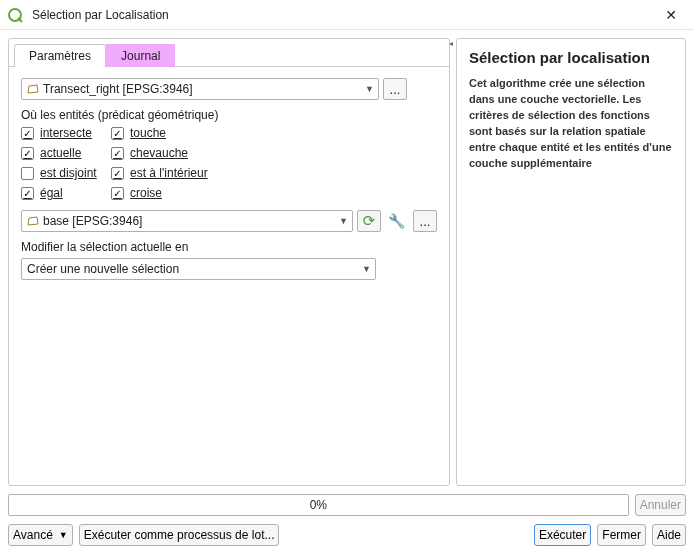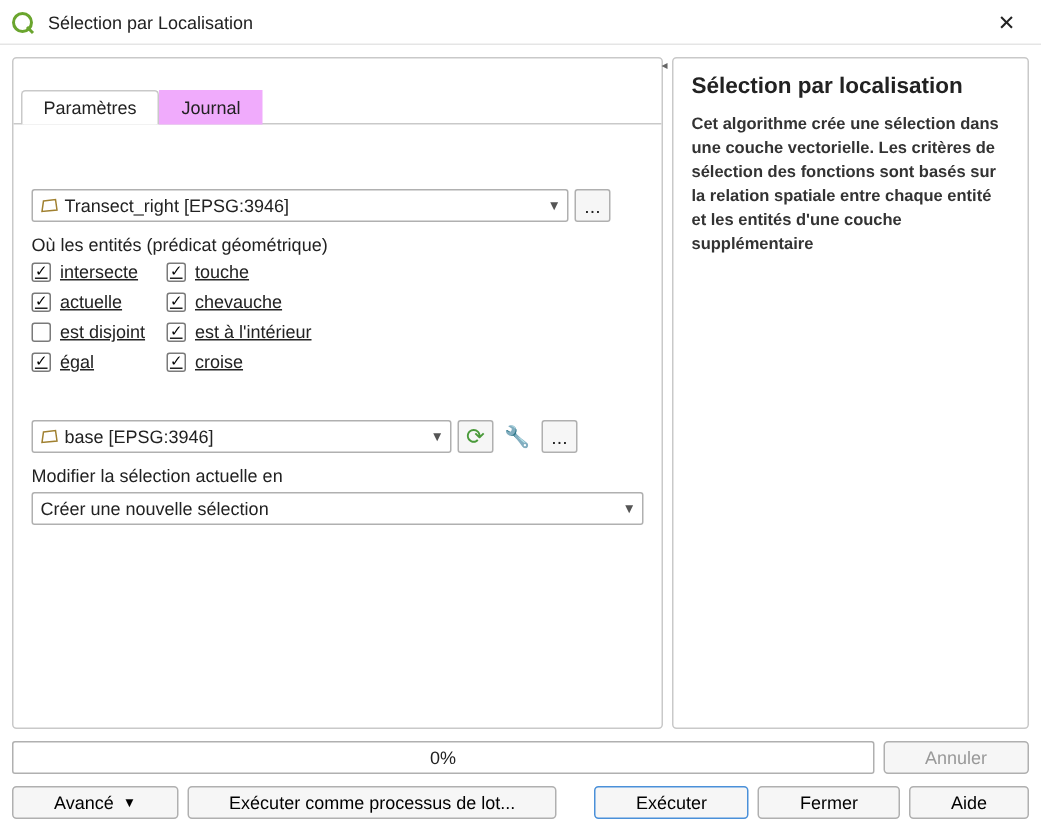--- a/index.html
+++ b/index.html
@@ -53,21 +53,20 @@
     font-size: 8px;
     color: #666;
   }
   .tabs {
     display: flex;
     border-bottom: 1px solid #c9c9c9;
     padding: 5px 5px 0 5px;
     gap: 0;
     position: relative;
     top: -1px;
-    margin-top: 16px;
   }
   .tab {
     padding: 4px 14px;
     border: 1px solid transparent;
     border-bottom: none;
     cursor: pointer;
     position: relative;
     top: 1px;
     background: #f0abfc;
   }
@@ -80,36 +79,35 @@
     padding: 10px 12px;
   }
   .field-label {
     margin: 4px 0 4px 0;
   }
   .dropdown-row {
     display: flex;
     align-items: center;
     gap: 4px;
     margin-bottom: 8px;
-    margin-top: 32px;
   }
   .dropdown {
     flex: 0 0 auto;
     width: 358px;
     height: 22px;
     border: 1px solid #b0b0b0;
     border-radius: 2px;
     background: #fff;
     display: flex;
     align-items: center;
     padding: 0 5px;
     position: relative;
   }
-  .dropdown.medium { width: 280px; }
-  .dropdown.full { width: 408px; margin-bottom: 8px; }
+  .dropdown.medium { width: 332px; }
+  .dropdown.full { width: 355px; margin-bottom: 8px; }
   .dropdown .dd-icon {
     width: 12px; height: 12px;
     margin-right: 4px;
     color: #a08030;
   }
   .dropdown .caret {
     position: absolute;
     right: 4px;
     font-size: 9px;
     color: #555;
@@ -181,21 +179,21 @@
     height: 22px;
     border: 1px solid #b0b0b0;
     border-radius: 2px;
     display: flex;
     align-items: center;
     justify-content: center;
     background: #fff;
   }
   .btn {
     height: 22px;
-    padding: 0 27px;
+    padding: 0 4px;
     border: 1px solid #b0b0b0;
     border-radius: 3px;
     background: #f6f6f6;
     cursor: pointer;
     display: inline-flex;
     align-items: center;
     font-size: 12px;
   }
   .btn.disabled { color: #999; cursor: default; }
   .btn.primary { border-color: #4a90d9; color: #000; }

